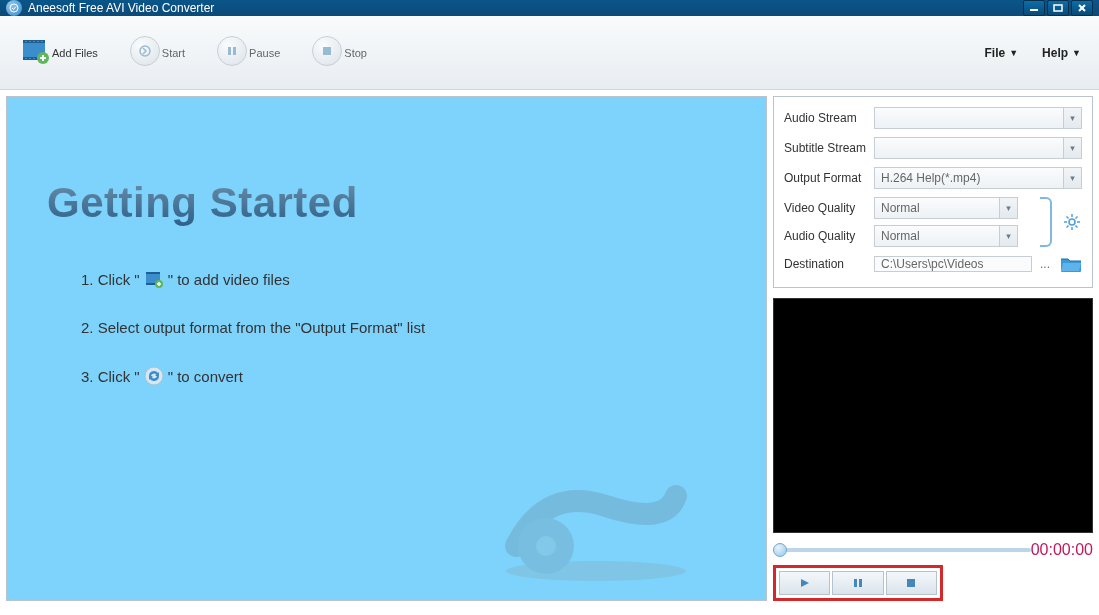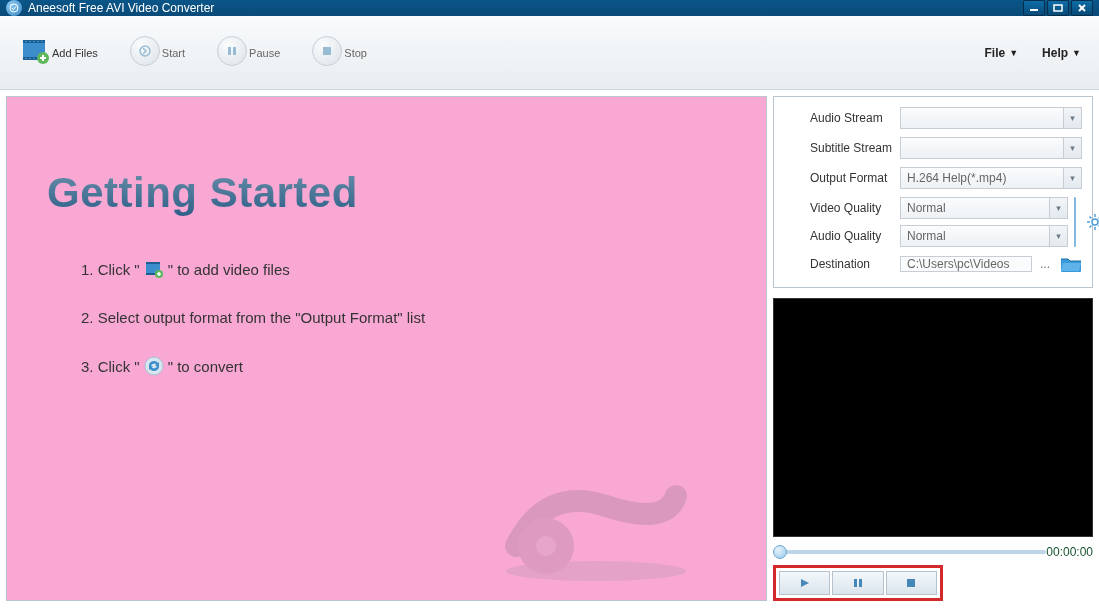--- a/index.html
+++ b/index.html
@@ -16,51 +16,51 @@
 .tbtn { display: flex; flex-direction: row; align-items: center; margin-right: 30px; cursor: pointer; font-size: 11px; color: #333; }
 .tbtn.disabled { opacity: 0.75; cursor: default; }
 .tbtn .ticon { width: 34px; height: 34px; margin-bottom: 4px; display: flex; align-items: center; justify-content: center; }
 .circle-icon { width: 30px; height: 30px; border-radius: 50%; background: radial-gradient(circle at 35% 30%,#fdfefe,#d5dee5); border: 1px solid #b7c2cc; display: flex; align-items: center; justify-content: center; color: #4c82aa; }
 .toolbar .spacer { flex: 1; }
 .menuitem { font-size: 12px; font-weight: bold; color: #222; margin-left: 24px; cursor: pointer; display: flex; align-items: center; justify-content: flex-end; }
 .menuitem .caret { margin-left: 4px; font-size: 9px; }
 
 
 .main { display: flex; height: calc(615px - 24px - 74px); }
-.left { flex: 1; border: 1px solid #b9c4cf; margin: 6px 4px 6px 6px; background: #f9a8d4; position: relative; padding: 14px 34px; overflow: hidden; }
+.left { flex: 1; border: 1px solid #b9c4cf; margin: 6px 4px 6px 6px; background: #7dd3fc; position: relative; padding: 24px 34px; overflow: hidden; }
 .right { width: 320px; margin: 6px 6px 6px 2px; display: flex; flex-direction: column; }
 
 
 .gs-title { font-size: 42px; font-weight: bold; background: linear-gradient(to bottom,#6b8fa9,#2c5f88); -webkit-background-clip: text; background-clip: text; -webkit-text-fill-color: transparent; margin: 58px 0 42px 6px; letter-spacing: 0.5px; }
 .gs-step { font-size: 15px; color: #333; margin: 0 0 30px 40px; display: flex; align-items: center; }
 .gs-step .inline-icon { display: inline-flex; width: 20px; height: 20px; margin: 0 4px; vertical-align: middle; }
 .filmstrip { position: absolute; right: 60px; bottom: 10px; opacity: 0.18; }
 
 
 .settings { border: 1px solid #b9c4cf; padding: 10px 10px 14px 10px; background: #fff; }
-.row { display: flex; align-items: center; margin-bottom: 8px; font-size: 12px; color: #333; margin-left: 26px; }
+.row { display: flex; align-items: center; margin-bottom: 8px; font-size: 12px; color: #333; }
 .row .lbl { width: 90px; }
 .combo { flex: 1; height: 22px; border: 1px solid #c6cdd5; background: linear-gradient(#fafcfd,#eef2f5); display: flex; align-items: center; padding: 0 6px; color: #666; font-size: 12px; position: relative; cursor: pointer; }
 .combo .drop { position: absolute; right: 0; top: 0; width: 18px; height: 100%; border-left: 1px solid #c6cdd5; display: flex; align-items: center; justify-content: center; color: #6d7b88; font-size: 9px; background: linear-gradient(#f2f5f8,#e3e9ee); }
-.combo.small { width: 168px; flex: none; }
+.combo.small { width: 144px; flex: none; }
 .path-box { flex: 1; height: 16px; border: 1px solid #c6cdd5; background: #f9fbfc; display: flex; align-items: center; padding: 0 6px; color: #666; font-size: 12px; }
 .gear { width: 20px; height: 20px; margin-left: 10px; display: flex; align-items: center; justify-content: center; color: #4c9edc; cursor: pointer; }
 .folder { width: 22px; height: 18px; margin-left: 6px; cursor: pointer; }
 .ellips { margin-left: 4px; color: #777; font-size: 12px; cursor: pointer; padding: 0 4px; }
 .bracket { width: 12px; border-right: 2px solid #7fb8e0; border-top: 2px solid #7fb8e0; border-bottom: 2px solid #7fb8e0; border-top-right-radius: 6px; border-bottom-right-radius: 6px; height: 50px; margin-left: 6px; }
 
 
 .preview { margin-top: 10px; background: #000; flex: 1; min-height: 220px; border: 1px solid #333; position: relative; }
 .preview .wm { position: absolute; right: 8px; bottom: 6px; color: #2b2b2b; font-size: 11px; letter-spacing: 1px; }
 
 
 .slider-row { display: flex; align-items: center; margin: 8px 0 6px 0; }
 .slider { flex: 1; height: 4px; background: #bcd5e8; position: relative; border-radius: 2px; }
 .slider .thumb { position: absolute; left: 0; top: -5px; width: 14px; height: 14px; border-radius: 50%; background: radial-gradient(circle at 35% 30%,#e8f3fb,#95c6e8); border: 1px solid #6fa9d2; cursor: pointer; }
-.time { margin-left: 0; font-size: 12px; color: #14532d; }
+.time { margin-left: 0; font-size: 16px; color: #be185d; }
 
 
 .controls { display: flex; border: 3px solid #d4292a; padding: 3px; width: 170px; }
 .cbtn { flex: 1; height: 24px; background: linear-gradient(#f3f7fa,#dbe4ec); border: 1px solid #b6c2cd; display: flex; align-items: center; justify-content: center; color: #4587b7; cursor: pointer; margin-right: 2px; }
 .cbtn:last-child { margin-right: 0; }
 </style>
 </head>
 <body>
 
 <div class="titlebar">

